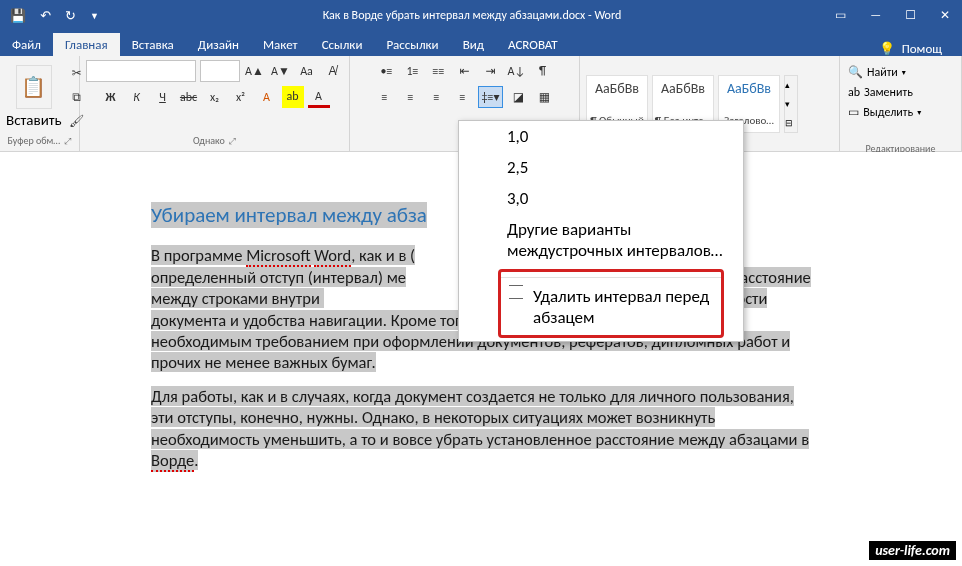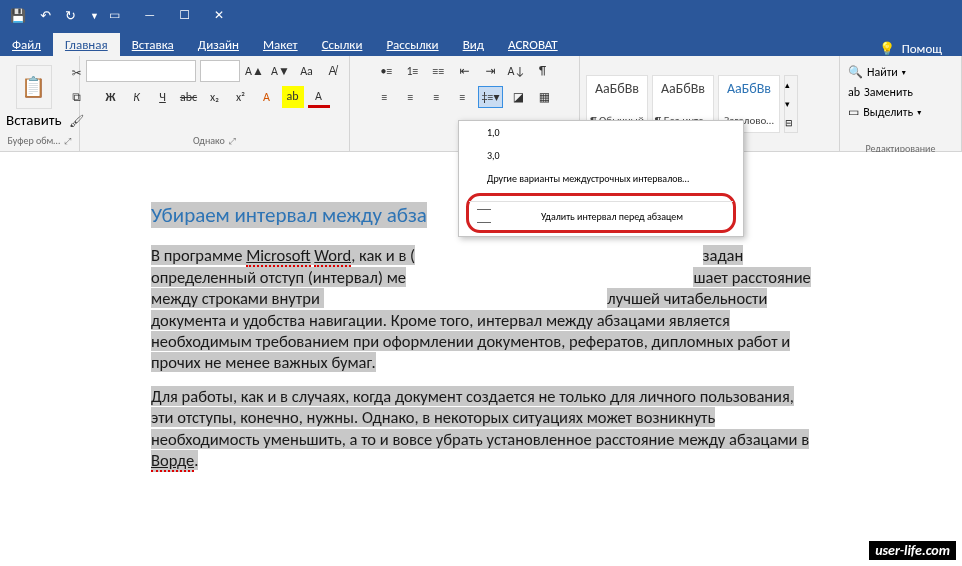--- a/index.html
+++ b/index.html
@@ -8,21 +8,21 @@
   
   .titlebar { height: 30px; background: #2b579a; display: flex; align-items: center; color: #fff; font-size: 12px; }
   .titlebar .qat { display: flex; gap: 14px; padding: 0 10px; align-items: center; }
   .titlebar .qat span { font-size: 13px; cursor: pointer; }
   .titlebar .title { flex: 1; text-align: center; font-size: 12px; }
   .titlebar .wincontrols { display: flex; gap: 24px; padding-right: 12px; align-items: center; }
   .titlebar .wincontrols span { font-size: 12px; cursor: pointer; }
 
   
   .tabsrow { height: 26px; background: #2b579a; display: flex; align-items: flex-end; color: #fff; font-size: 13px; }
-  .tab { padding: 4px 12px; cursor: pointer; text-decoration: underline; }
+  .tab { padding: 4px 12px; cursor: pointer; }
   .tab.active { background: #f3f3f3; color: #2b579a; font-weight: 400; }
   .helpzone { margin-left: auto; display: flex; align-items: center; gap: 6px; padding-right: 20px; color: #fff; font-size: 13px; }
 
   
   .ribbon { height: 96px; background: #f3f3f3; border-bottom: 1px solid #d4d4d4; display: flex; position: relative; }
   .rgroup { border-right: 1px solid #d4d4d4; padding: 4px 6px 2px; display: flex; flex-direction: column; justify-content: space-between; }
   .rgroup .groupbody { flex: 1; display: flex; gap: 4px; align-items: center; }
   .rgroup .grouplabel { text-align: center; font-size: 10px; color: #6a6a6a; padding-bottom: 2px; display: flex; justify-content: center; align-items: center; gap: 4px; }
   .smallbtn { min-width: 22px; height: 22px; display: inline-flex; align-items: center; justify-content: center; font-size: 12px; color: #333; cursor: pointer; }
   .twolines { display: flex; flex-direction: column; gap: 2px; }
@@ -35,46 +35,47 @@
   .editgroup { padding: 6px 8px; }
   .editgroup .edititem { font-size: 12px; display: flex; align-items: center; gap: 4px; cursor: pointer; padding: 3px 0; }
   .spacingbtn { background: #c9dcf2; border: 1px solid #388fe2; padding: 0 3px; }
 
   
   .docarea { position: absolute; top: 152px; left: 0; right: 0; bottom: 0; background: #fff; display: flex; justify-content: center; padding-top: 20px; }
   .page { width: 720px; padding: 30px 30px; font-size: 16.5px; line-height: 1.3; color: #1a1a1a; }
   .heading { color: #2e74b5; font-size: 21px; margin-bottom: 16px; }
   .para { margin-bottom: 12px; }
   .page .sel { background: #c8c8c8; }
-  .redunder { border-bottom: 2px dotted #d00; text-decoration: underline; }
-
-  
-  .menu { position: absolute; top: 120px; left: 458px; width: 286px; background: #fff; border: 1px solid #c4c4c4; box-shadow: 2px 2px 6px rgba(0,0,0,0.25); z-index: 50; font-size: 10px; }
+  .redunder { border-bottom: 2px dotted #d00; }
+
+  
+  .menu { position: absolute; top: 120px; left: 458px; width: 286px; background: #fff; border: 1px solid #c4c4c4; box-shadow: 2px 2px 6px rgba(0,0,0,0.25); z-index: 50; font-size: 17px; padding-left: 20px; }
   .menu .item { padding: 5px 10px 5px 28px; cursor: pointer; }
   .menu .sep { height: 1px; background: #e0e0e0; margin: 3px 0; }
-  .redbox { border: 3px solid #d32020; border-radius: 14px; margin: 3px 7px; padding: 2px 0; text-align: center; }
+  .redbox { border: 3px solid #d32020; border-radius: 4px; margin: 3px 19px; padding: 2px 0; }
   .redbox .item { padding-left: 32px; position: relative; }
   .redbox .item::before { content: ""; position: absolute; left: 8px; top: 4px; width: 14px; height: 12px; border-top: 1px solid #666; border-bottom: 1px solid #666; }
 
   .watermark { position: absolute; right: 6px; bottom: 6px; background: #000; color: #fff; font-weight: bold; font-size: 14px; padding: 1px 6px; font-style: italic; }
 
   .clipbig { width: 36px; height: 44px; border: 1px solid #ddd; display: flex; align-items: center; justify-content: center; font-size: 20px; cursor: pointer; }
   .pastecol { display: flex; flex-direction: column; align-items: center; gap: 2px; cursor: pointer; }
   .pastecol .lbl { font-size: 15px; }
 </style>
 </head>
 <body>
 
 <div class="titlebar">
   <div class="qat">
     <span>💾</span>
     <span>↶</span>
     <span>↻</span>
     <span style="font-size:9px">▼</span>
   </div>
+  <div class="title">Как в Ворде убрать интервал между абзацами.docx - Word</div>
   <div class="wincontrols">
     <span>▭</span>
     <span>—</span>
     <span>☐</span>
     <span>✕</span>
   </div>
 </div>
 
 <div class="tabsrow">
   <div class="tab">Файл</div>
@@ -225,20 +226,21 @@
       <span class="sel">лучшей читабельности документа и удобства навигации. Кроме того, интервал между абзацами является необходимым требованием при оформлении документов, рефератов, дипломных работ и прочих не менее важных бумаг.</span>
     </div>
     <div class="para">
       <span class="sel">Для работы, как и в случаях, когда документ создается не только для личного пользования, эти отступы, конечно, нужны. Однако, в некоторых ситуациях может возникнуть необходимость уменьшить, а то и вовсе убрать установленное расстояние между абзацами в </span><span class="sel redunder">Ворде</span><span class="sel">.</span>
     </div>
   </div>
 </div>
 
 <div class="menu">
   <div class="item">1,0</div>
+  <div class="item">2,5</div>
   <div class="item">3,0</div>
   <div class="item">Другие варианты междустрочных интервалов…</div>
   <div class="redbox">
     <div class="sep"></div>
     <div class="item">Удалить интервал перед абзацем</div>
   </div>
 </div>
 
 <div class="watermark">user-life.com</div>
 

